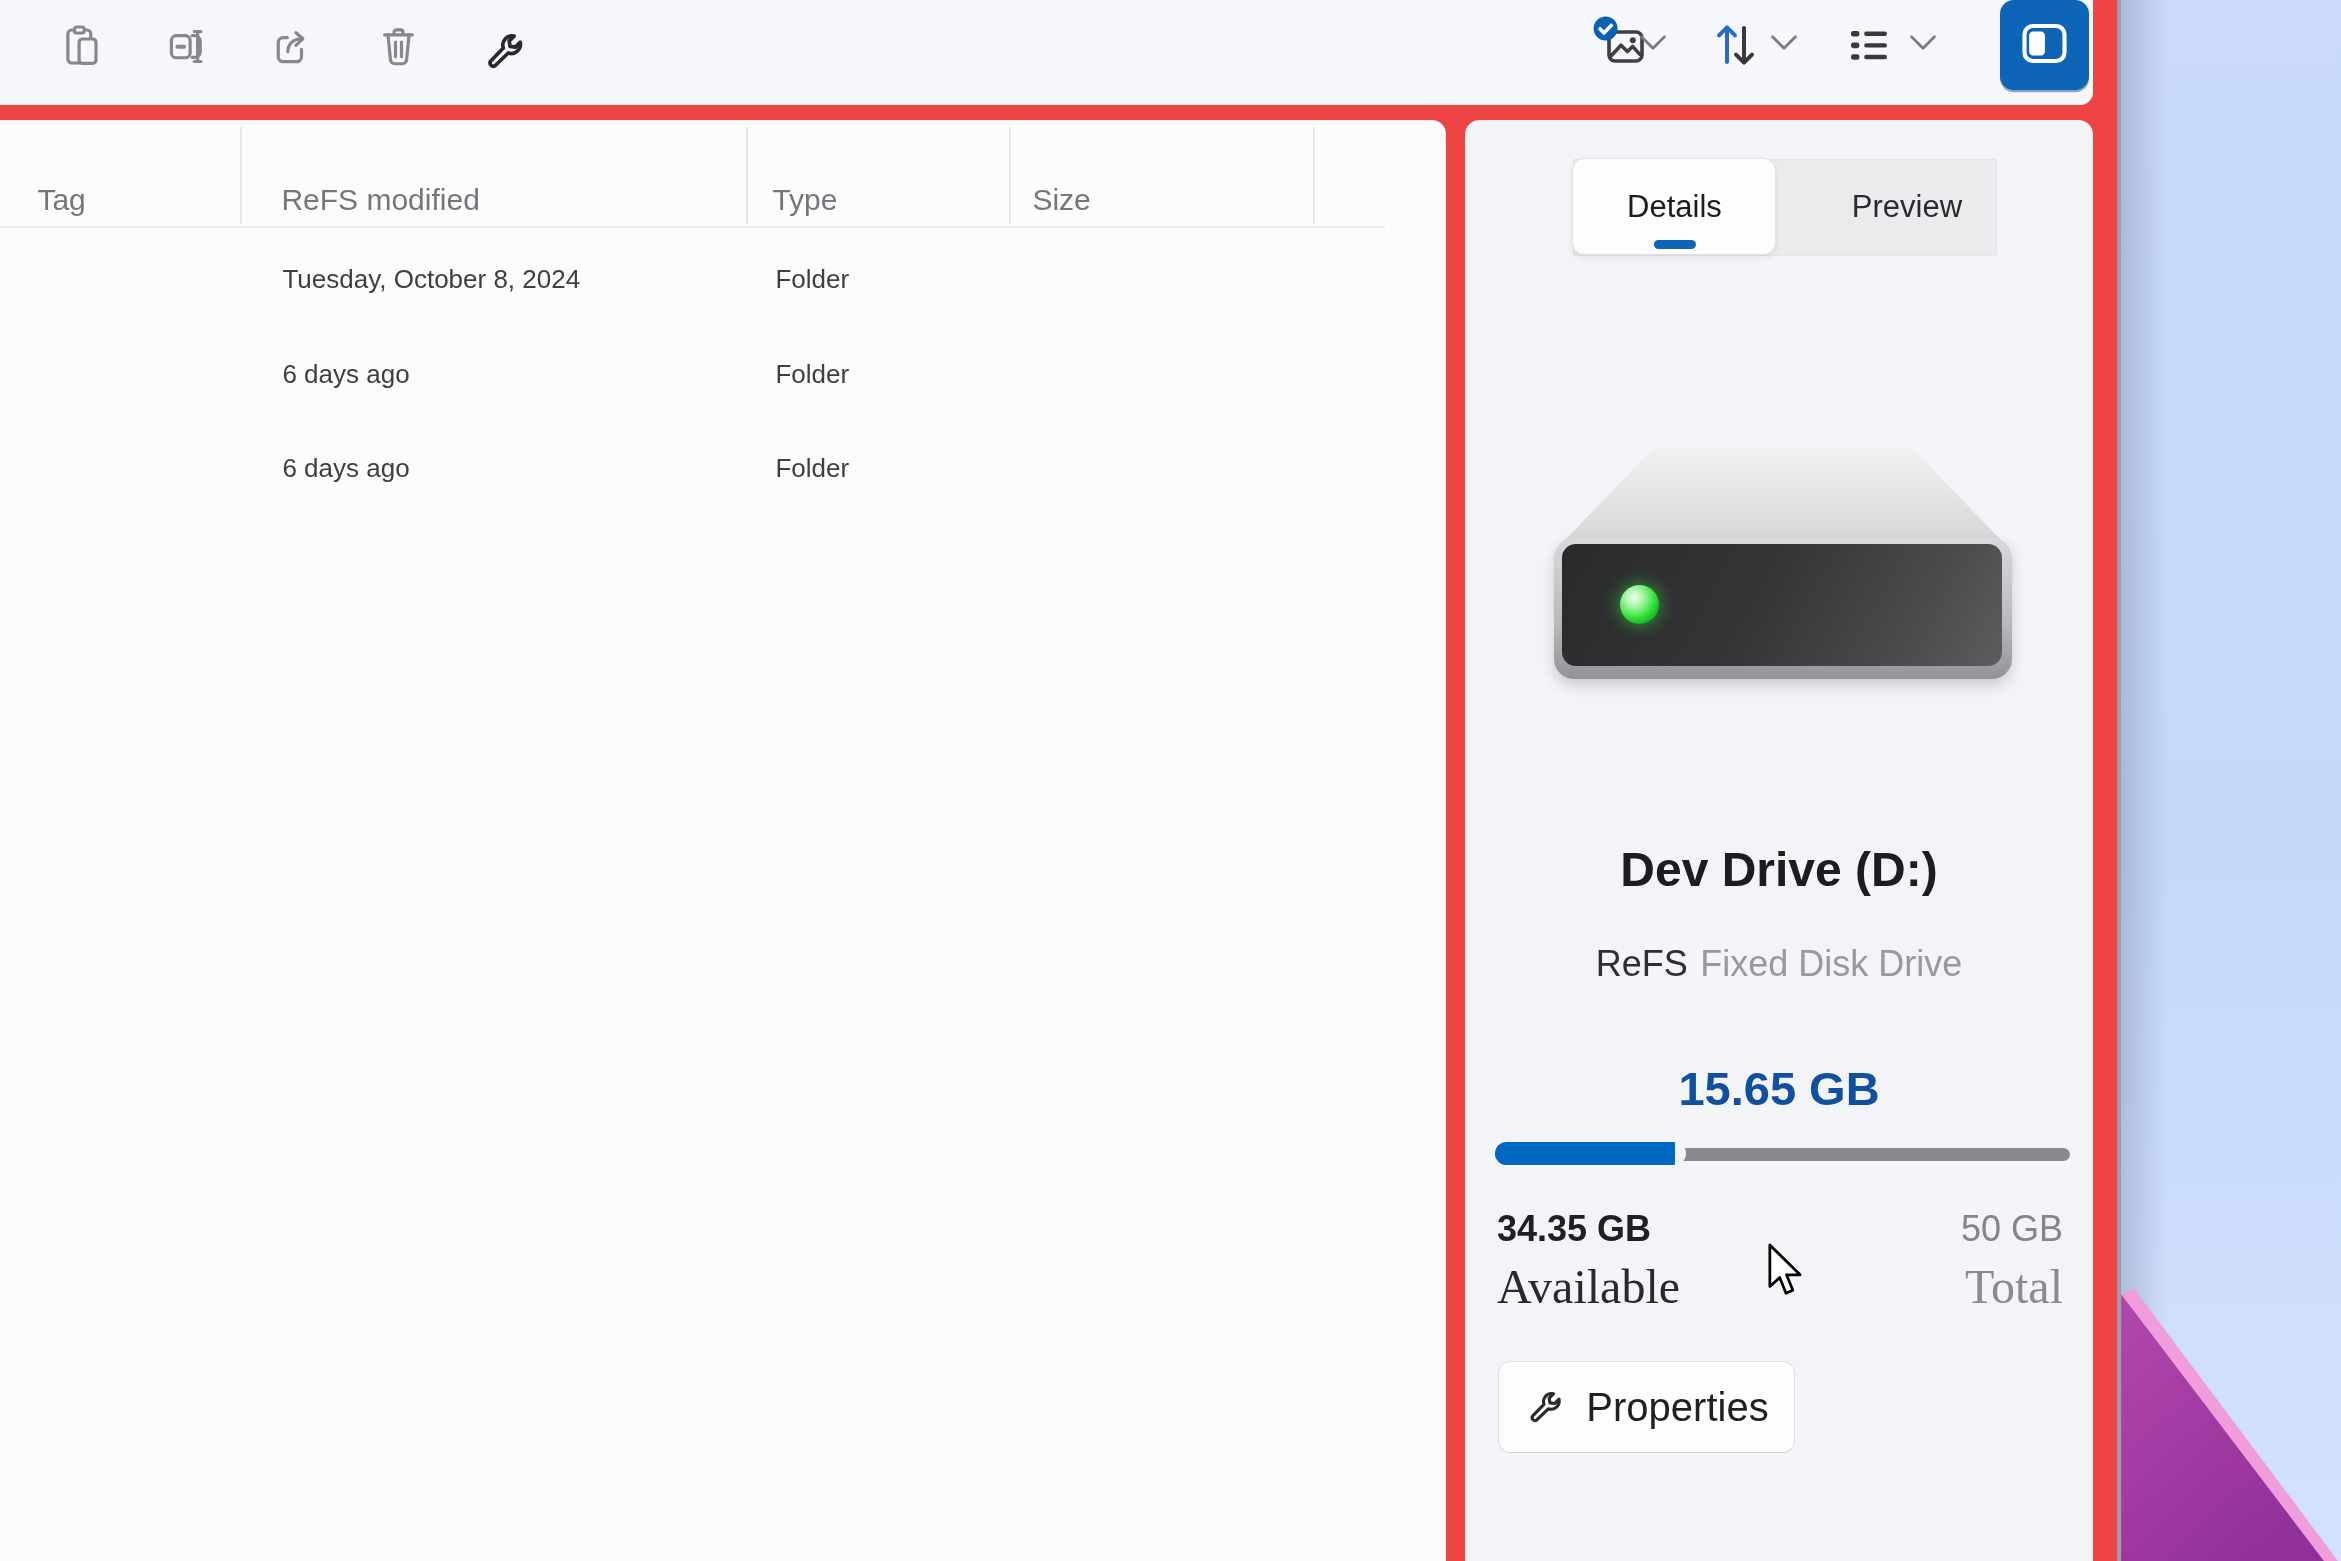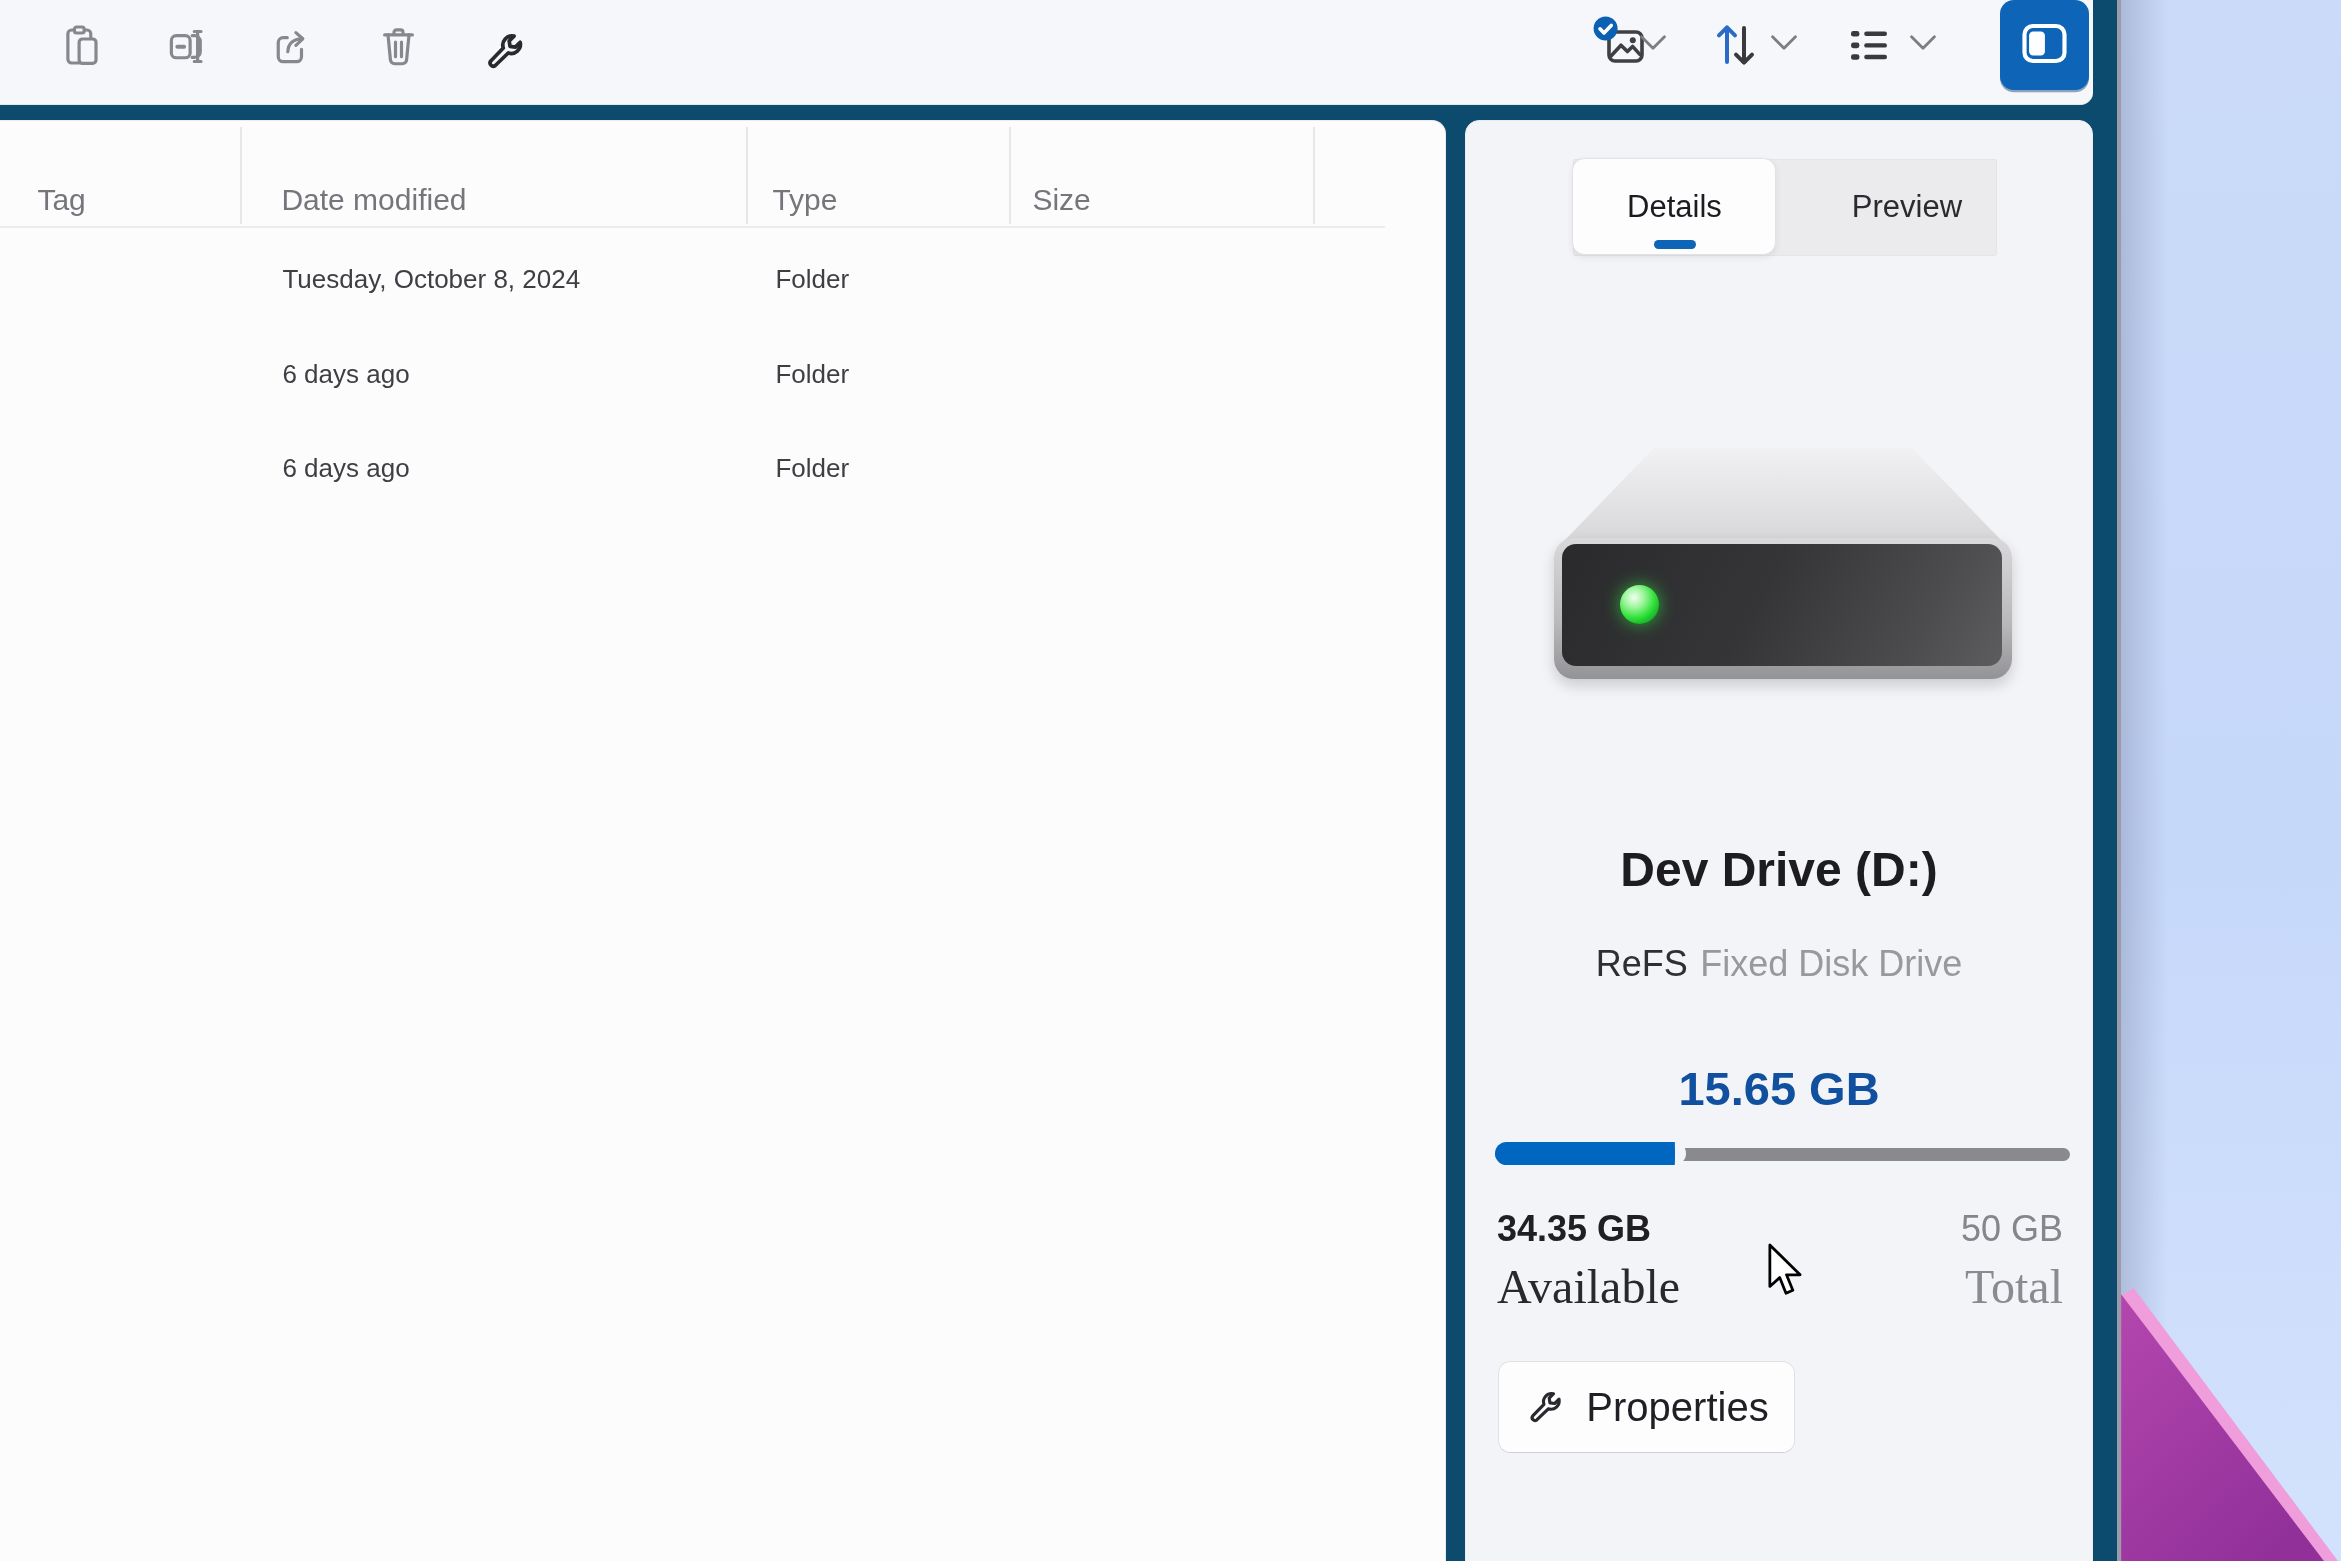--- a/index.html
+++ b/index.html
@@ -1,17 +1,17 @@
 <!DOCTYPE html>
 <html style="font-size:12.5px"><head>
 <meta charset="utf-8">
 <style>
   html,body{margin:0;padding:0;}
   body{font-family:"Liberation Sans","DejaVu Sans",sans-serif;}
-  #screen{position:relative;width:2342px;height:1561px;background:#0c4a6e;overflow:hidden;}
+  #screen{position:relative;width:2342px;height:1561px;background:#ef4444;overflow:hidden;}
   .abs{position:absolute;}
 
   
   #toolbar{left:-15.6px;top:0;width:2109px;height:104px;background:#f6f7fa;
            border-bottom:1.6px solid #e5e6ea;border-radius:0 0 12.5px 0;}
   .tb-btn{position:absolute;top:17px;width:59px;height:59px;display:flex;align-items:center;justify-content:center;border-radius:7.8px;}
   .tb-btn svg{display:block;}
   .tb-chevron{position:absolute;top:34px;width:33px;height:20px;display:flex;align-items:center;justify-content:center;}
   #pane-toggle-btn{position:absolute;left:2000px;top:0;width:89px;height:90px;background:#0e64b6;
                    border-radius:14px;display:flex;align-items:center;justify-content:center;
@@ -207,21 +207,21 @@
     <span>
       <svg width="45" height="41" viewBox="0 0 54 48" fill="none">
         <rect x="3" y="3" width="48" height="42" rx="10" stroke="#ffffff" stroke-width="5"></rect>
         <rect x="8.5" y="9.5" width="19" height="29" rx="5" fill="#ffffff"></rect>
       </svg>
     </span>
   </div>
 
   <div id="file-list-card" class="abs">
     <div class="col-header" style="left:53px;">Tag</div>
-    <div class="col-header" style="left:297px;">Date modified</div>
+    <div class="col-header" style="left:297px;">ReFS modified</div>
     <div class="col-header" style="left:788px;">Type</div>
     <div class="col-header" style="left:1048px;">Size</div>
 
     <div class="col-sep" style="left:256px;"></div>
     <div class="col-sep" style="left:762px;"></div>
     <div class="col-sep" style="left:1025px;"></div>
     <div class="col-sep" style="left:1329px;"></div>
     <div id="header-underline"></div>
 
     <div>

